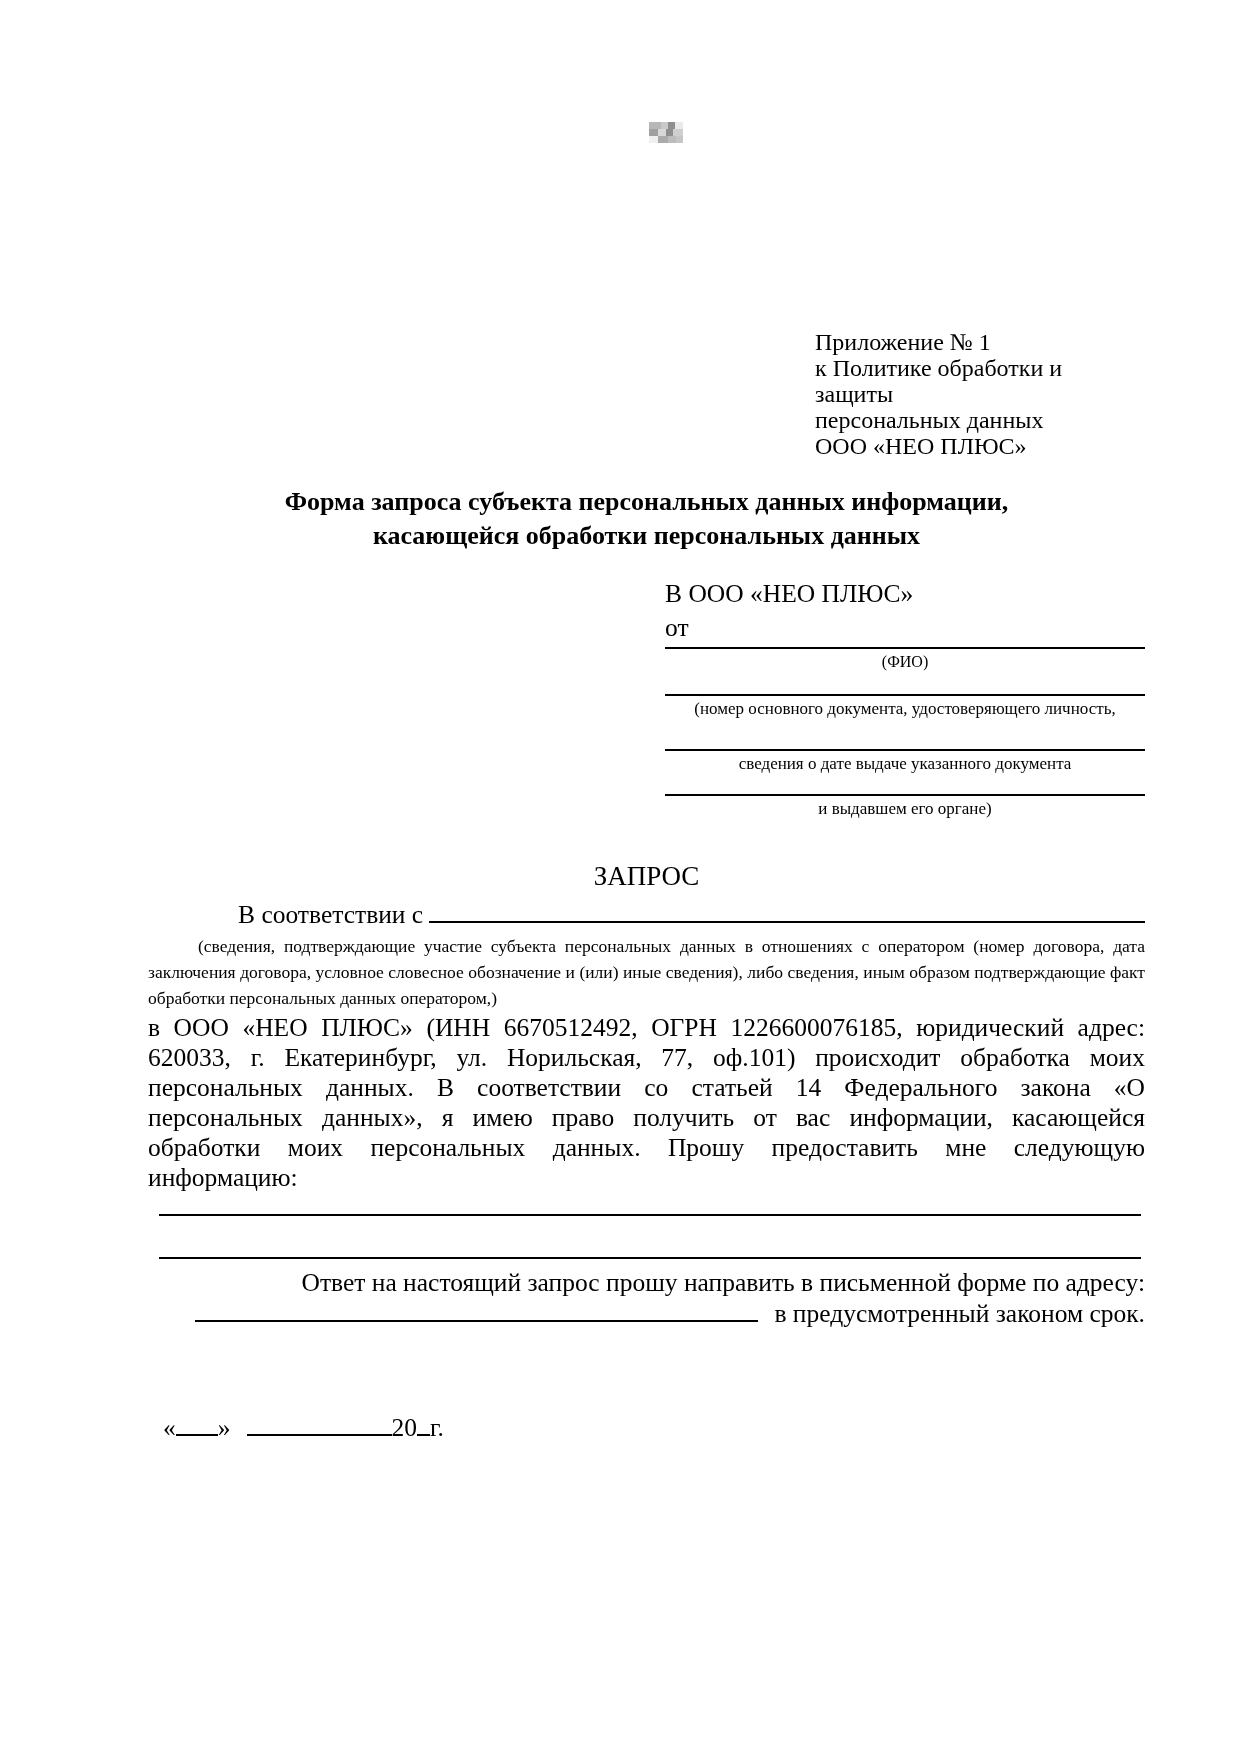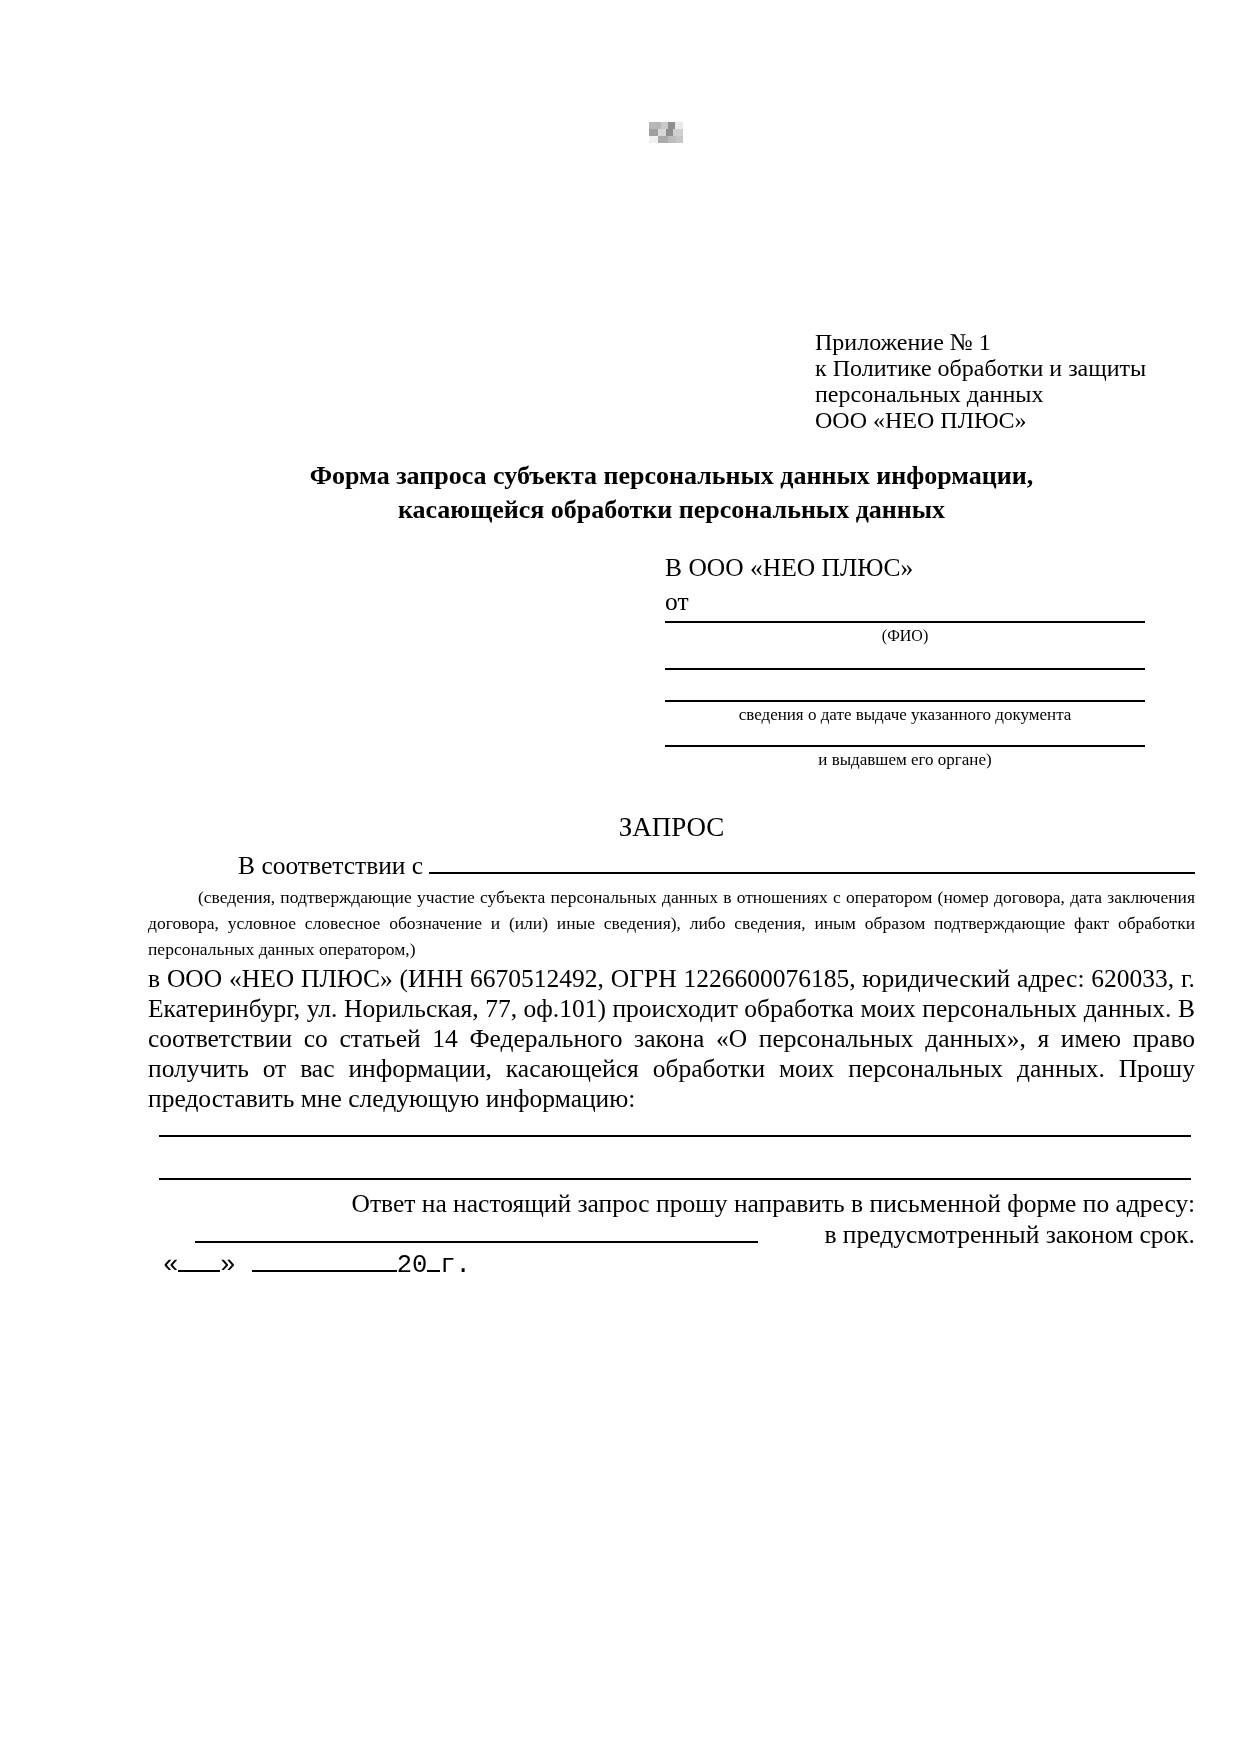--- a/index.html
+++ b/index.html
@@ -9,21 +9,21 @@
     width: 1242px;
     height: 1755px;
     background: #ffffff;
     color: #000000;
     font-family: "Liberation Serif", "DejaVu Serif", serif;
     font-size: 25.5px;
     overflow: hidden;
   }
   .content {
     padding-left: 148px;
-    padding-right: 47px; 
+    padding-right: 97px; 
   }
   
   .logo {
     margin: 122px 0 0 649px;
     width: 34px;
     height: 21px;
   }
   .logo .r { height: 7px; }
   .logo .r1 { background: linear-gradient(90deg,#b7b7b7 0 35%,#c9c9c9 0 55%,#8f8f8f 0 75%,#eaeaea 0 100%); }
   .logo .r2 { background: linear-gradient(90deg,#a0a0a0 0 25%,#d8d8d8 0 50%,#8e8e8e 0 70%,#cfcfcf 0 100%); }
@@ -108,25 +108,25 @@
   }
   .reply-line2 .addr-blank {
     width: 563px;
     margin-left: 47px;
     border-bottom: 2px solid #000;
     height: 24px;
   }
   .reply-line2 .deadline { flex: 1; text-align: right; white-space: nowrap; }
 
   .bottom-row {
+    margin-top: 84px;
     display: flex;
     justify-content: space-between;
     align-items: flex-end;
     line-height: 30px;
-    font-family: Liberation Mono, monospace;
   }
   .ib { display: inline-block; border-bottom: 2px solid #000; height: 22px; vertical-align: baseline; }
   .date-part { margin-left: 15px; white-space: nowrap; }
   .day-blank { width: 42px; }
   .month-blank { width: 145px; margin-left: 16px; }
   .year-blank { width: 13px; }
   .sign-part { margin-right: 40px; white-space: nowrap; }
   .sign-blank { width: 313px; }
 </style>
 </head>
@@ -158,20 +158,21 @@
       <div class="to">В ООО «НЕО ПЛЮС»</div>
       <div class="from">от</div>
 
       <div class="field f1">
         <div class="blank-line"></div>
         <div class="caption caption-lg">(ФИО)</div>
       </div>
 
       <div class="field f2">
         <div class="blank-line"></div>
+        <div class="caption caption-sm">(номер основного документа, удостоверяющего личность,</div>
       </div>
 
       <div class="field f3">
         <div class="blank-line"></div>
         <div class="caption caption-sm">сведения о дате выдаче указанного документа</div>
       </div>
 
       <div class="field f4">
         <div class="blank-line"></div>
         <div class="caption caption-sm">и выдавшем его органе)</div>

